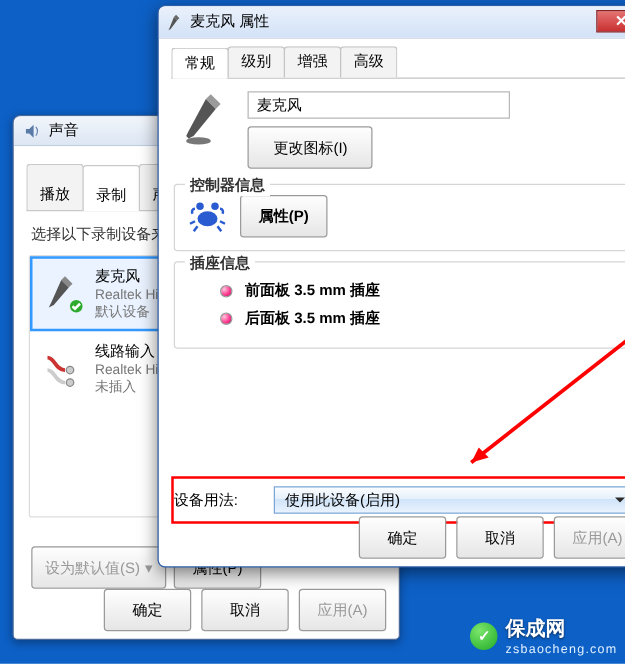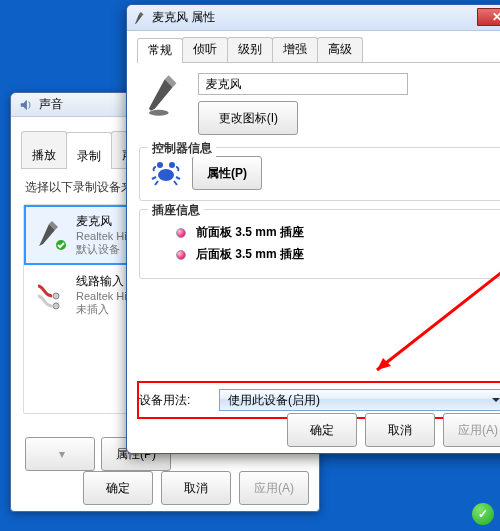--- a/index.html
+++ b/index.html
@@ -192,20 +192,21 @@
           <div class="t1">线路输入</div>
           <div class="t2">Realtek Hig</div>
           <div class="t3">未插入</div>
         </div>
       </div>
     </div>
   </div>
   <div class="sound-btm">
     <div style="display:flex; gap:6px">
       <div class="btn disabled">
+        <span>设为默认值(S)</span>
           <span style="margin-left:4px">▾</span>
       </div>
       <div class="btn">属性(P)</div>
     </div>
   </div>
   <div class="sound-footer">
     <div class="btn">确定</div>
     <div class="btn">取消</div>
     <div class="btn disabled">应用(A)</div>
   </div>
@@ -218,21 +219,20 @@
         <path fill="#555" d="M7 3l3 3-6 8-2 1 1-2z"></path>
       </svg>
     <span style="margin-left:5px">麦克风 属性</span>
     <div class="close-btn">
         <span>✕</span>
       </div>
   </div>
   <div class="prop-body">
     <div class="tabs-front">
       <div class="tab-f active">常规</div>
-      <div class="tab-f">侦听</div>
       <div class="tab-f">级别</div>
       <div class="tab-f">增强</div>
       <div class="tab-f">高级</div>
     </div>
 
     <div class="top-row">
       <svg class="mic-icon-big" viewBox="0 0 40 46">
         <path fill="#9a9a9a" d="M24 2l8 8-4 4-8-8z"></path>
         <path fill="#555" d="M20 6l8 8L10 36l-4 2-2-2 2-4z"></path>
         <ellipse cx="14" cy="40" rx="10" ry="3" fill="#777"></ellipse>
@@ -288,13 +288,17 @@
     <div class="btn">确定</div>
     <div class="btn">取消</div>
     <div class="btn disabled">应用(A)</div>
   </div>
 </div>
 
 <div class="watermark">
   <div class="wm-logo">
       <span>✓</span>
     </div>
+  <div>
+    <div class="wm-text">保成网</div>
+    <div class="wm-sub">zsbaocheng.com</div>
+  </div>
 </div>
 
 </body></html>

